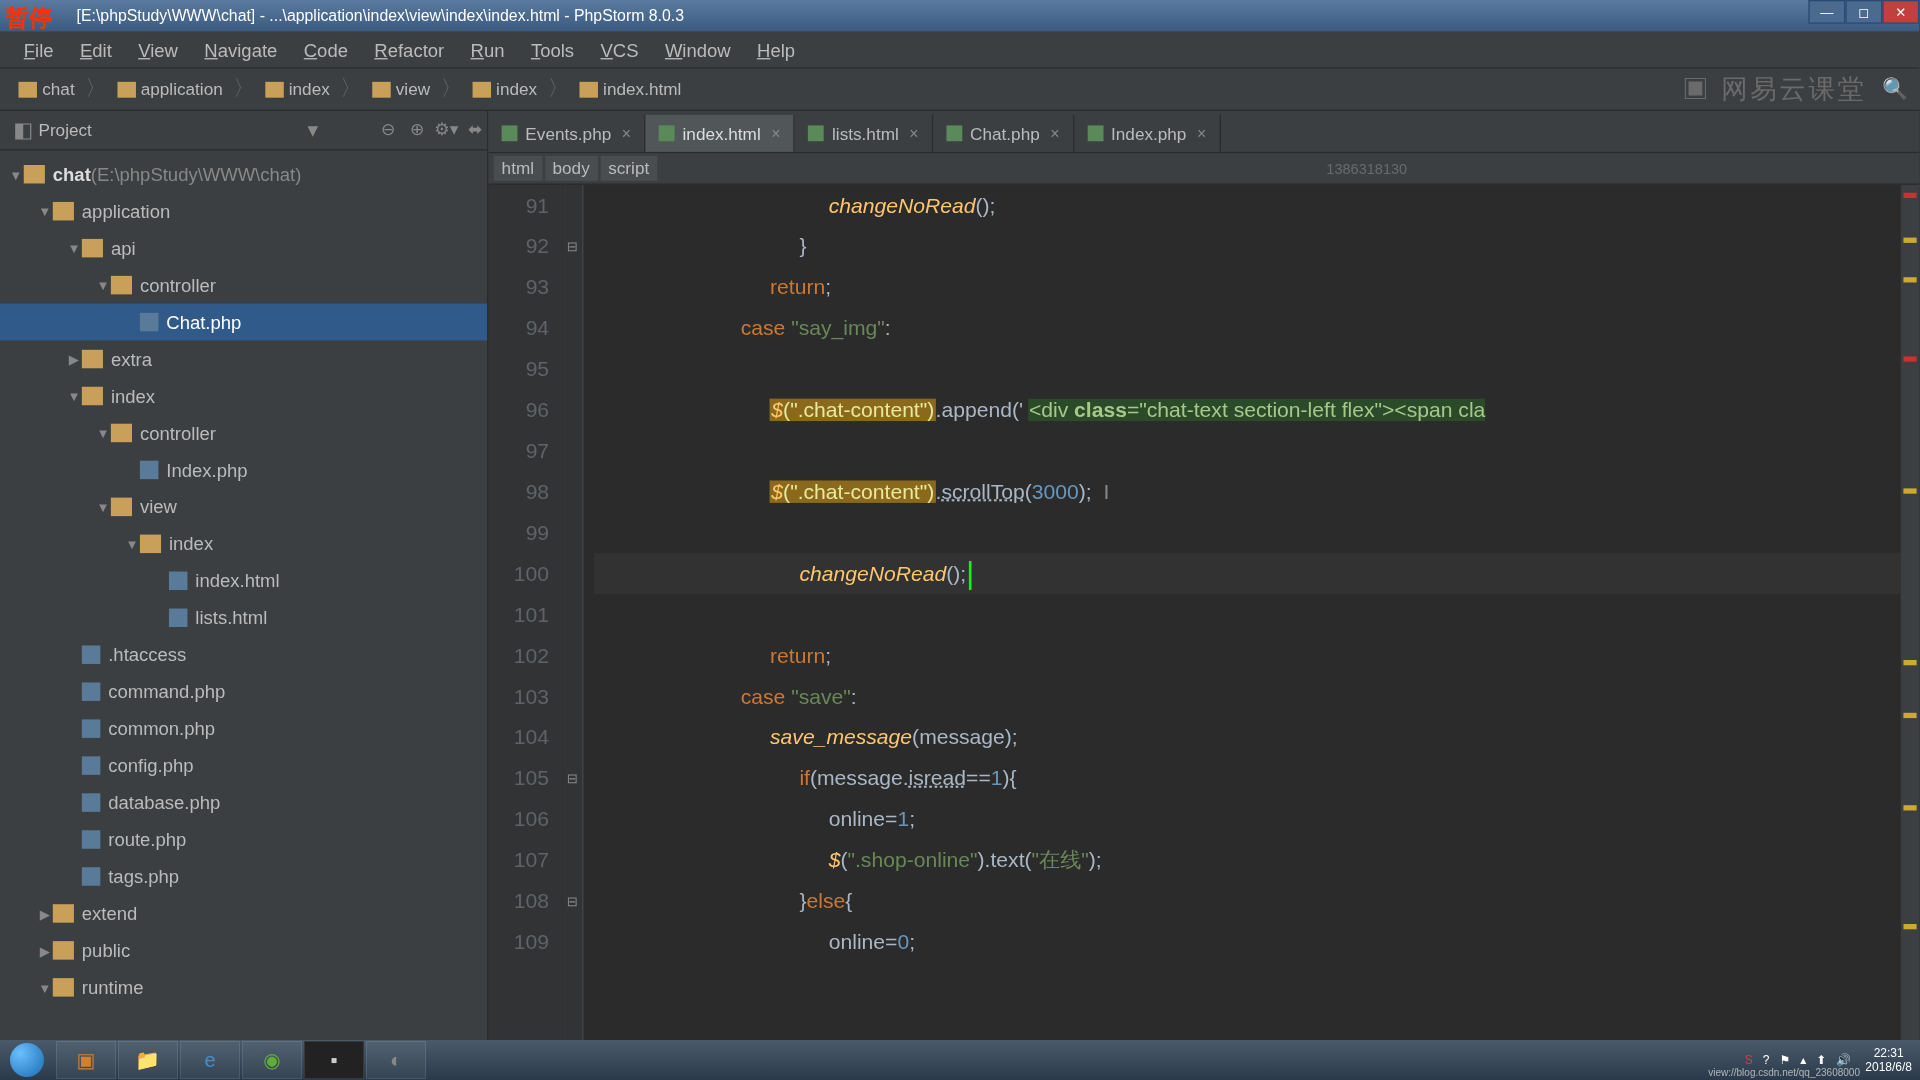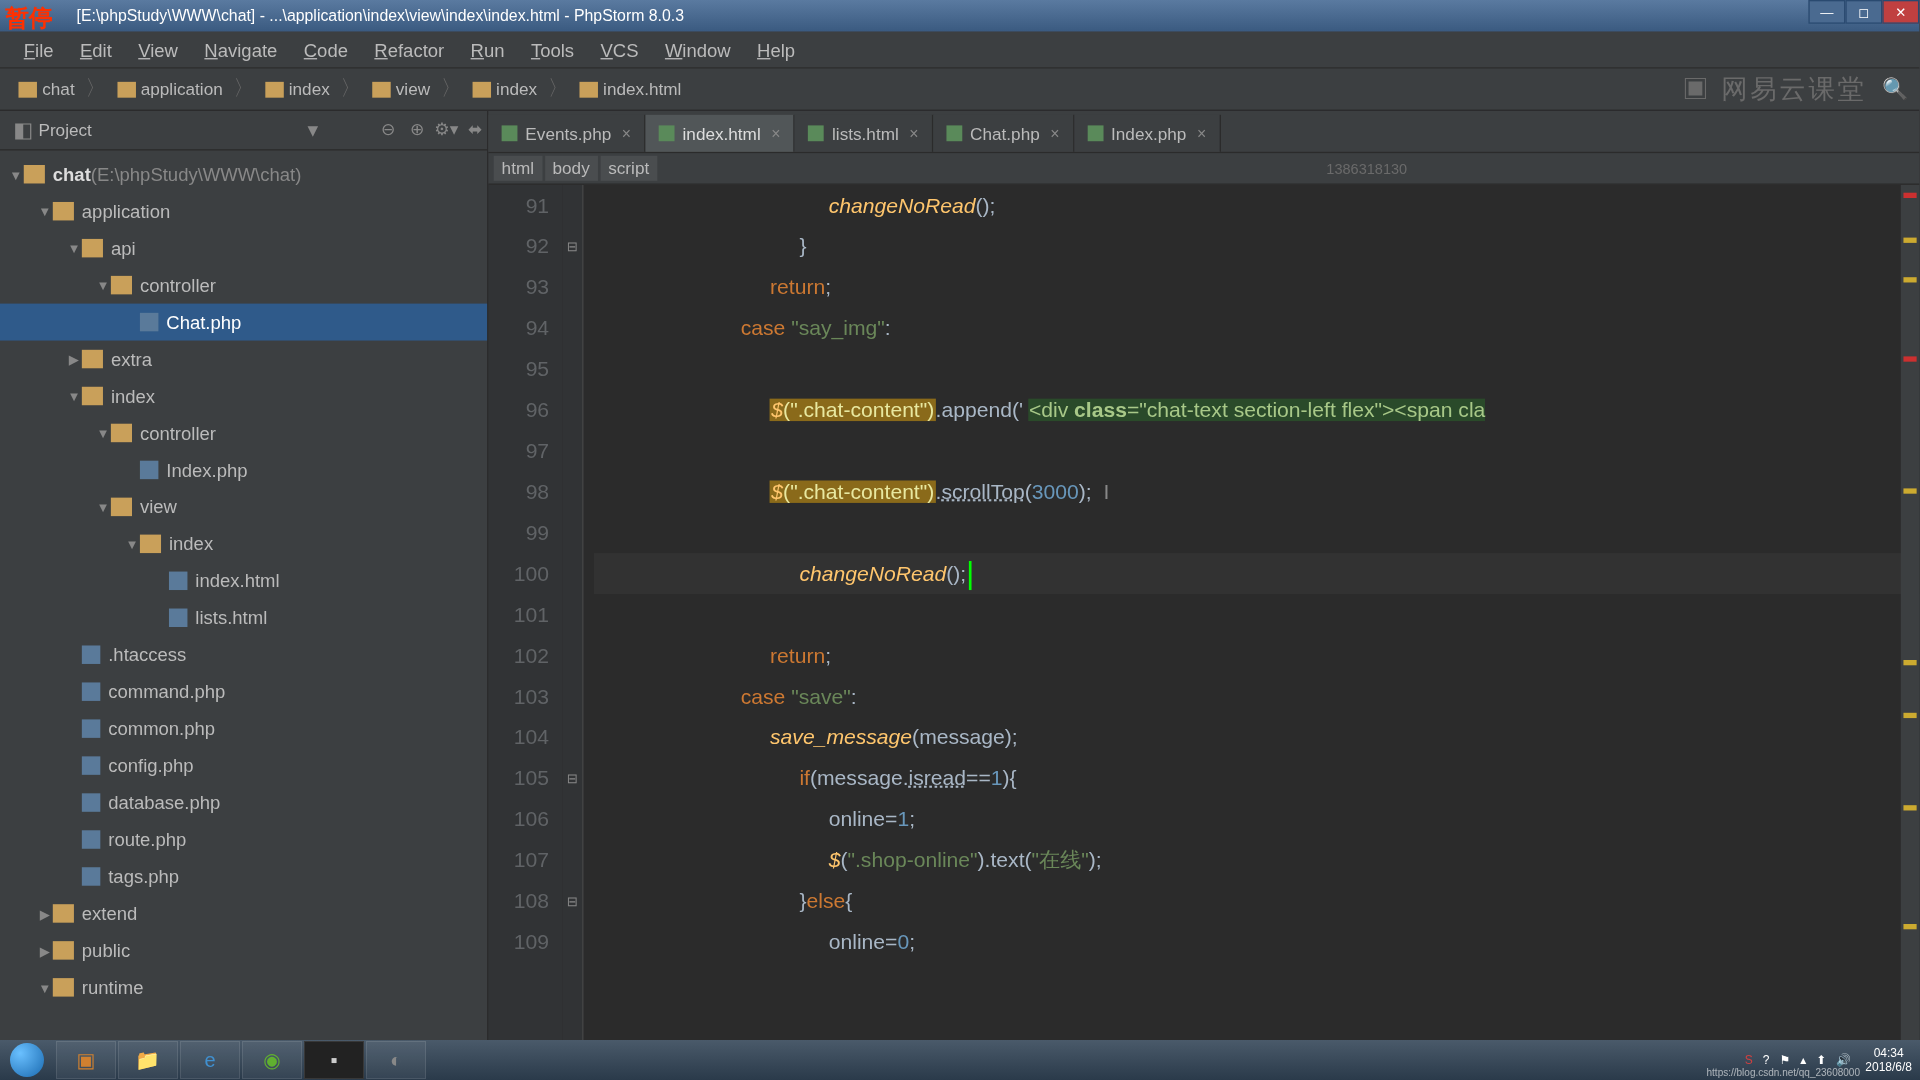--- a/index.html
+++ b/index.html
@@ -274,18 +274,18 @@
   <div class="tbtn" style="color:#ccc;background:#222">▪</div>
   <div class="tbtn" style="color:#888">◐</div>
   <div class="tray">
     <span style="color:#d04040">S</span>
     <span>?</span>
     <span>⚑</span>
     <span>▴</span>
     <span>⬆</span>
     <span>🔊</span>
     <div class="clock">
-      <div>04:34</div>
+      <div>22:31</div>
         <div>2018/6/8</div>
     </div>
   </div>
-  <div class="url">https://blog.csdn.net/qq_23608000</div>
+  <div class="url">view://blog.csdn.net/qq_23608000</div>
 </div>
 
 </body></html>

